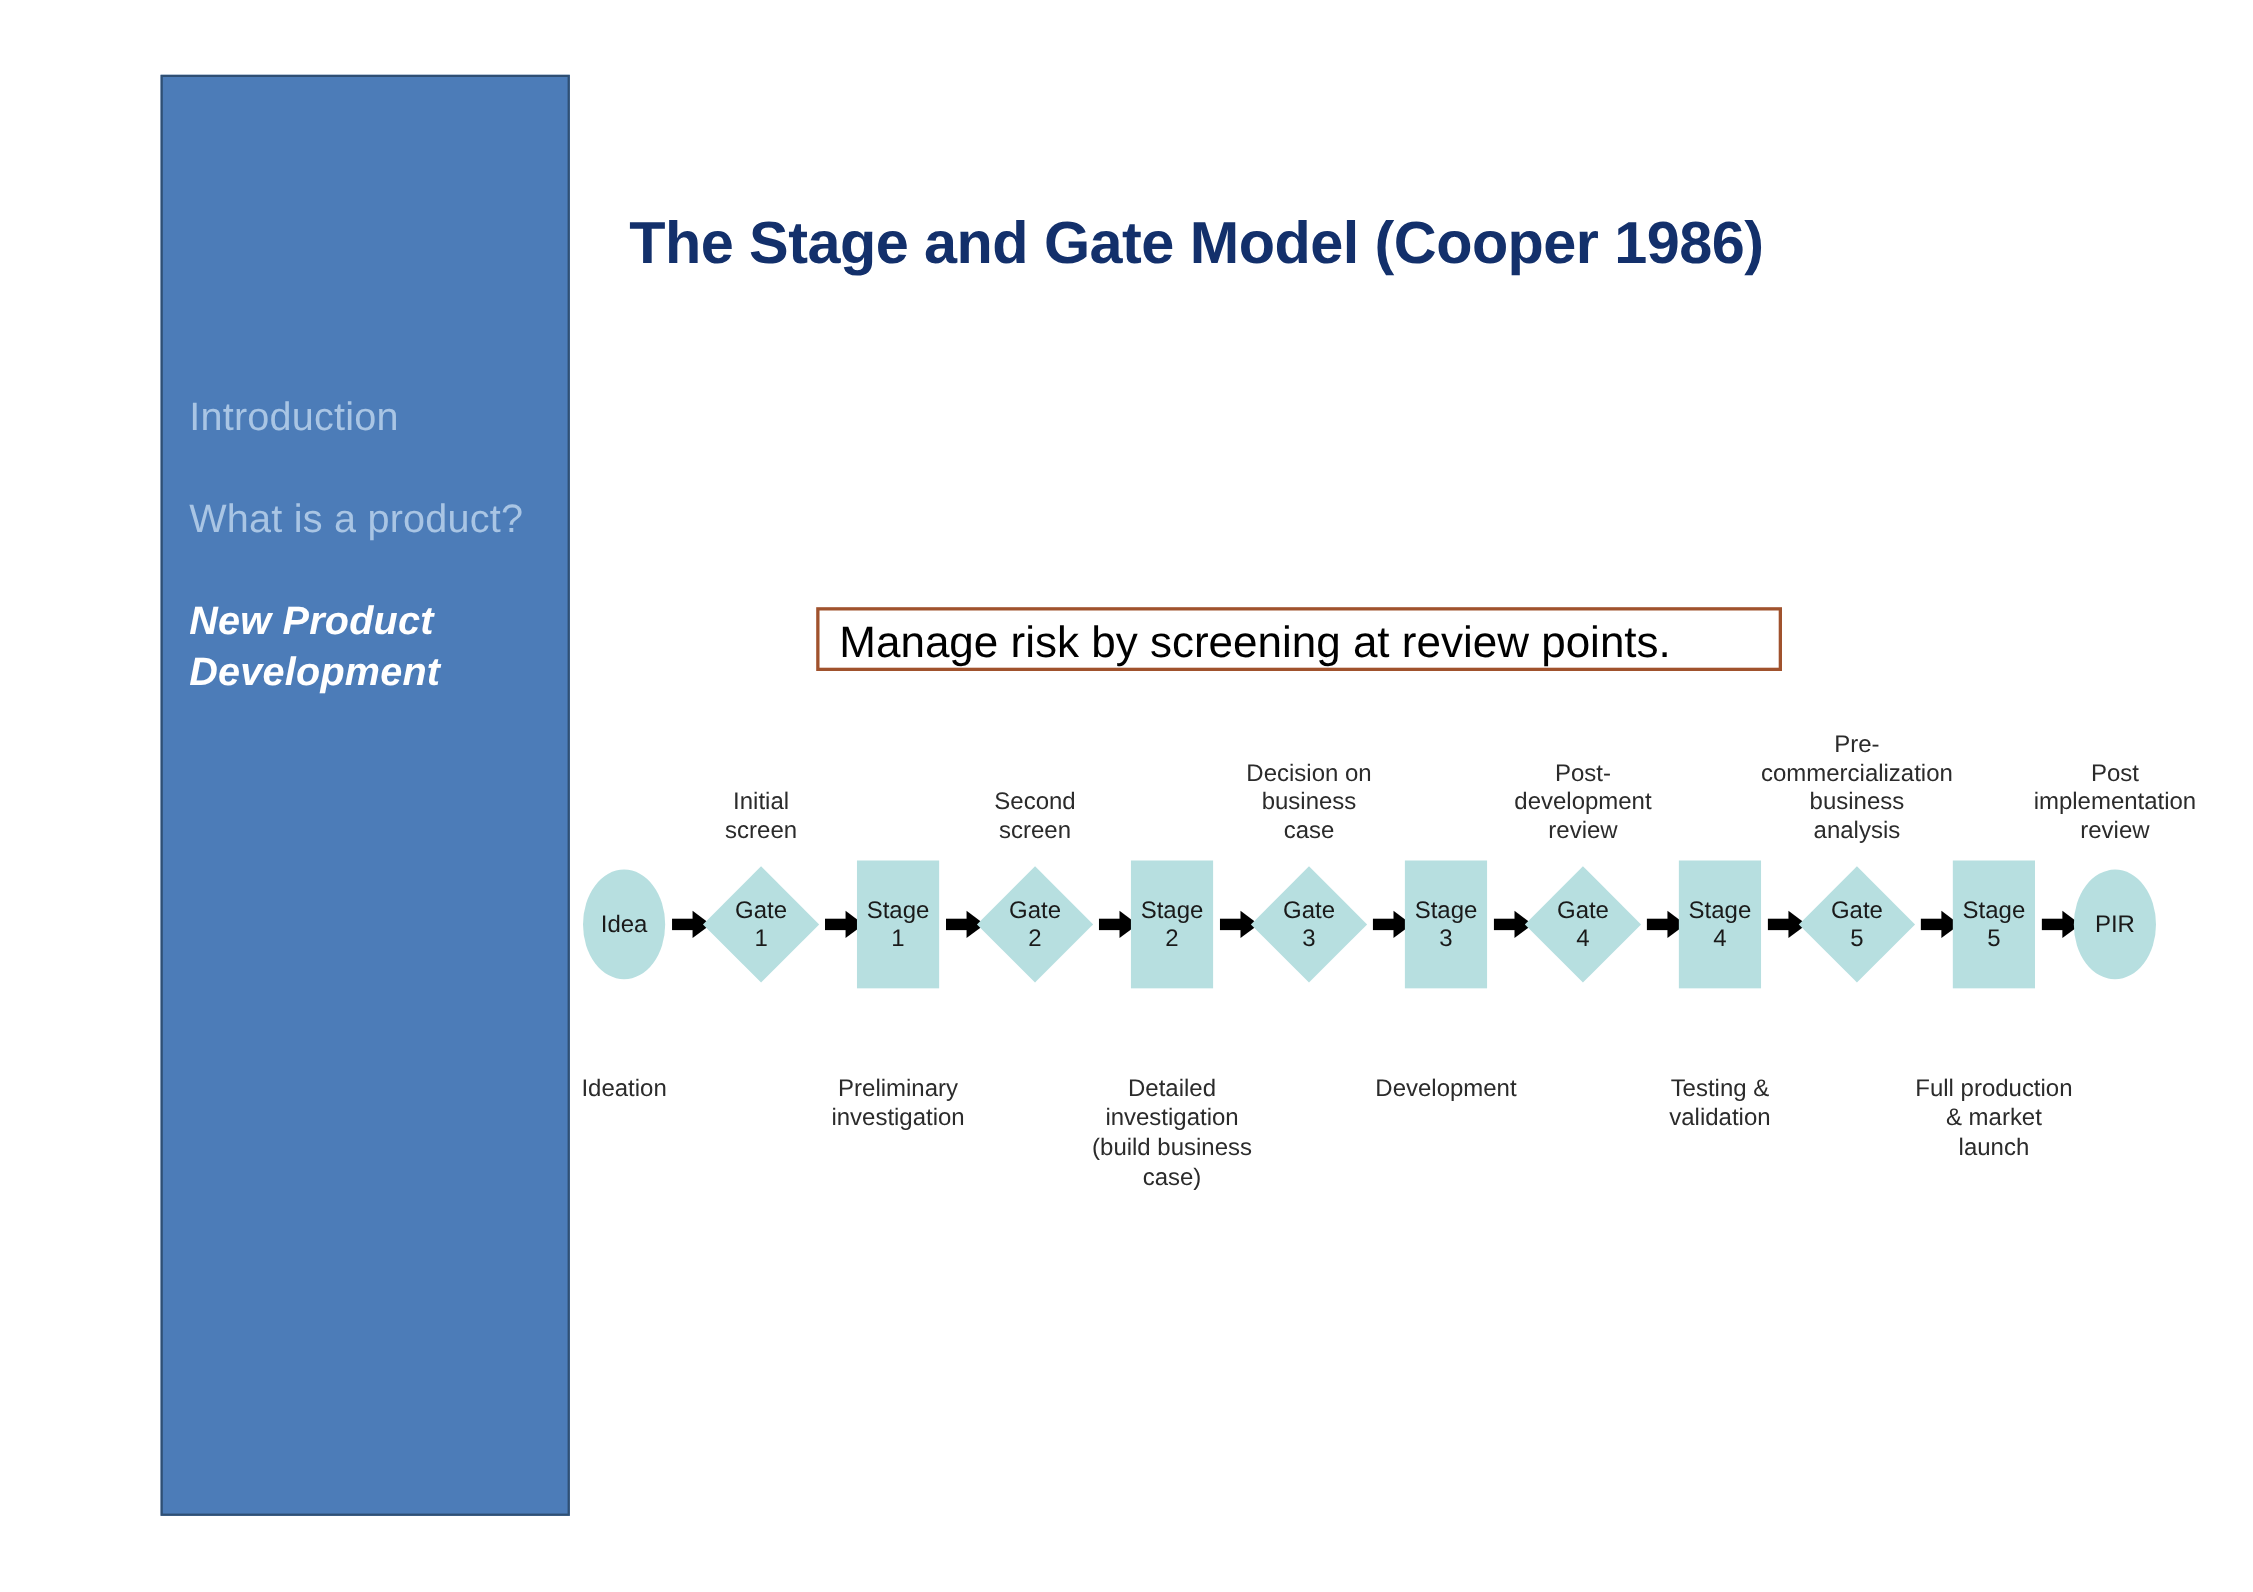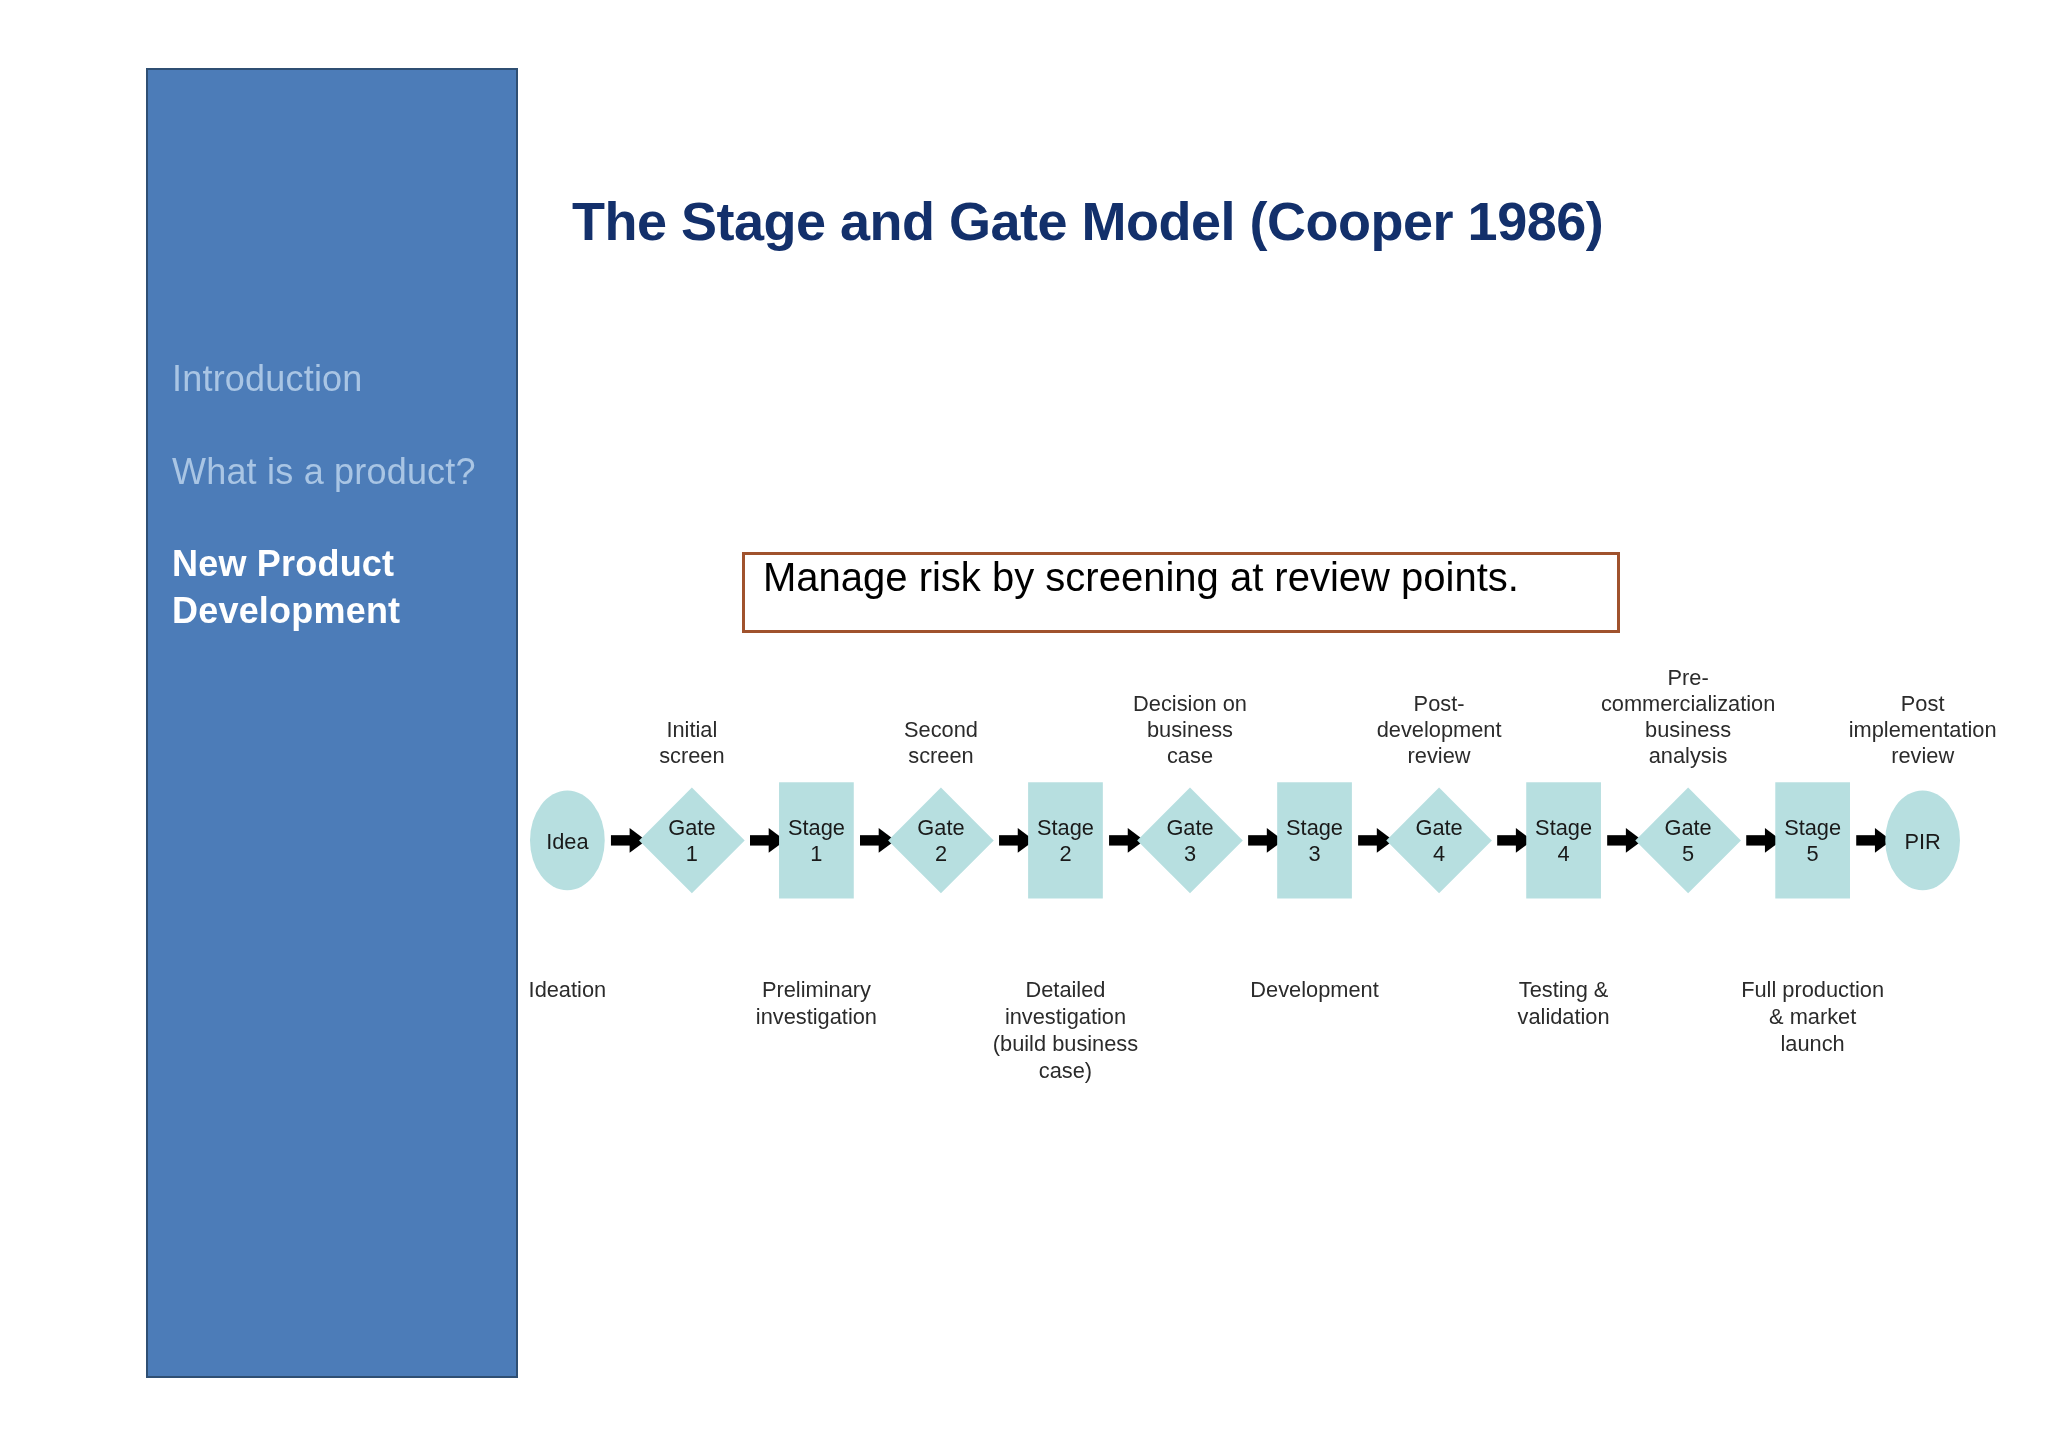--- a/index.html
+++ b/index.html
@@ -31,20 +31,21 @@
     left: 24px;
     width: 330px;
     color: #a9c5e4;
     font-size: 36px;
     line-height: 47px;
     letter-spacing: 0.2px;
   }
   .nav-item.active {
     color: #ffffff;
     font-weight: bold;
+    font-style: italic;
   }
   #nav-0 { top: 285px; }
   #nav-1 { top: 378px; }
   #nav-2 { top: 470px; }
   #nav-3 { top: 650px; }
   #nav-4 { top: 793px; }
   #nav-5 { top: 938px; }
 
   
   #page-title {
@@ -58,26 +59,26 @@
     letter-spacing: -0.5px;
     white-space: nowrap;
   }
 
   
   #callout {
     position: absolute;
     left: 742px;
     top: 552px;
     width: 878px;
-    height: 81px;
+    height: 58px;
     border: 3px solid #a0522d;
     background: #ffffff;
     box-sizing: border-box;
     display: flex;
-    align-items: flex-start;
+    align-items: flex-end;
     padding-left: 18px;
   }
   #callout-text {
     color: #000000;
     font-size: 40px;
     white-space: nowrap;
   }
 
   
   #diagram {

